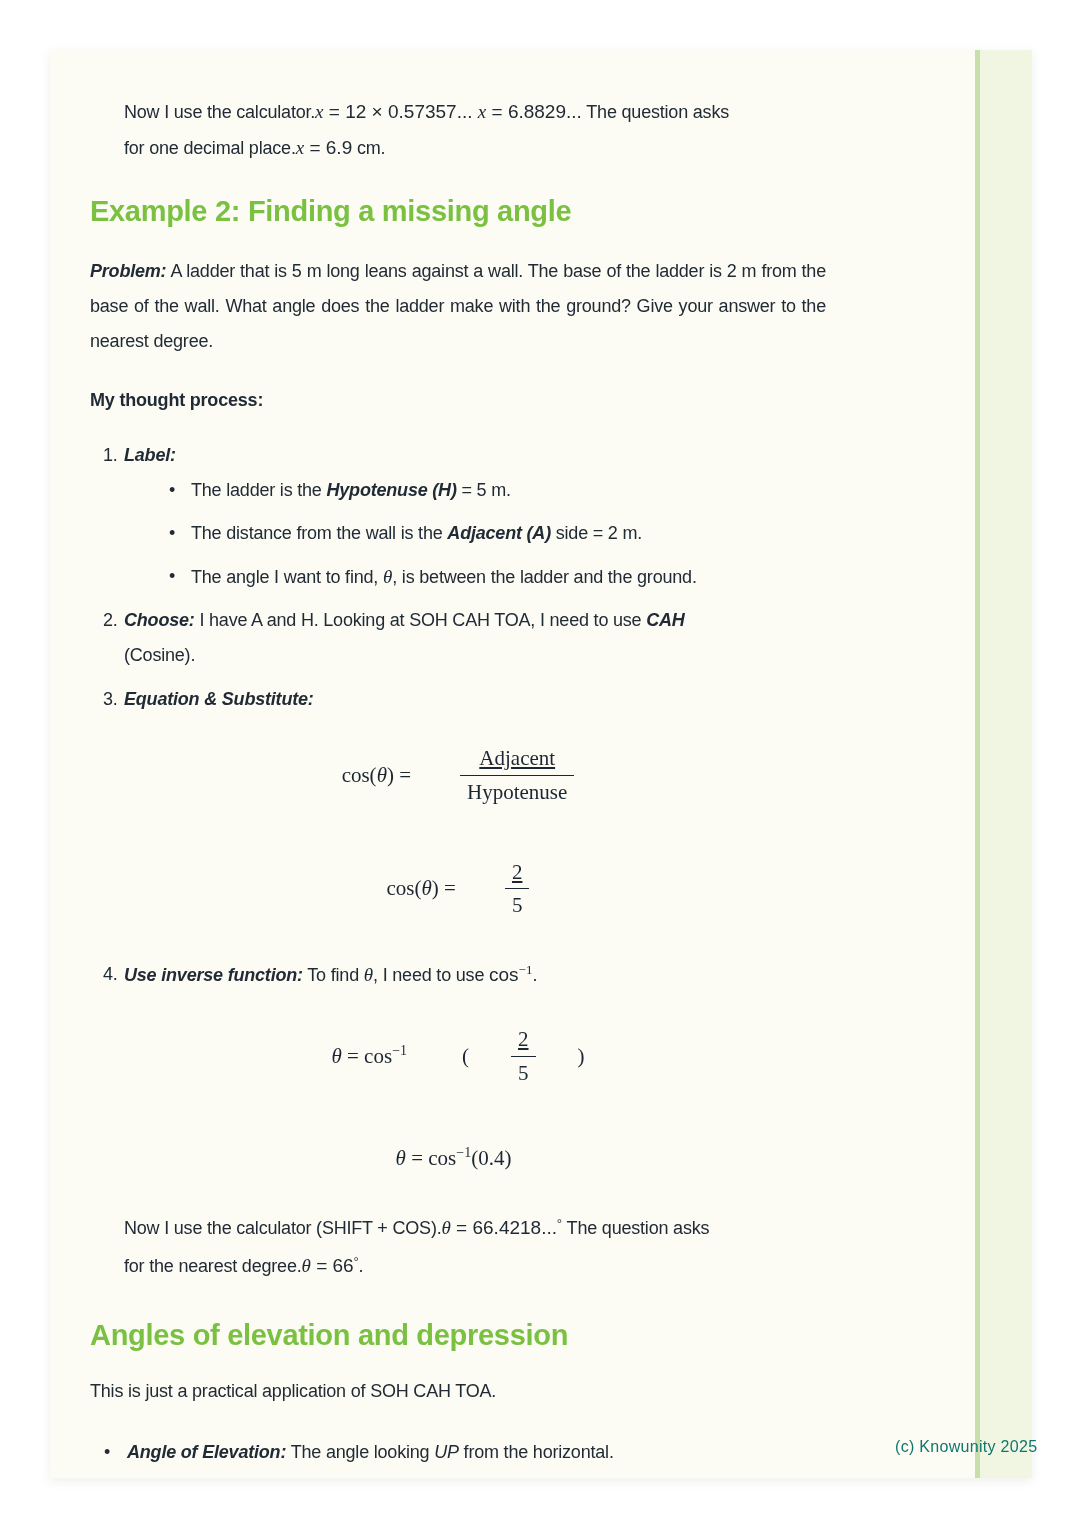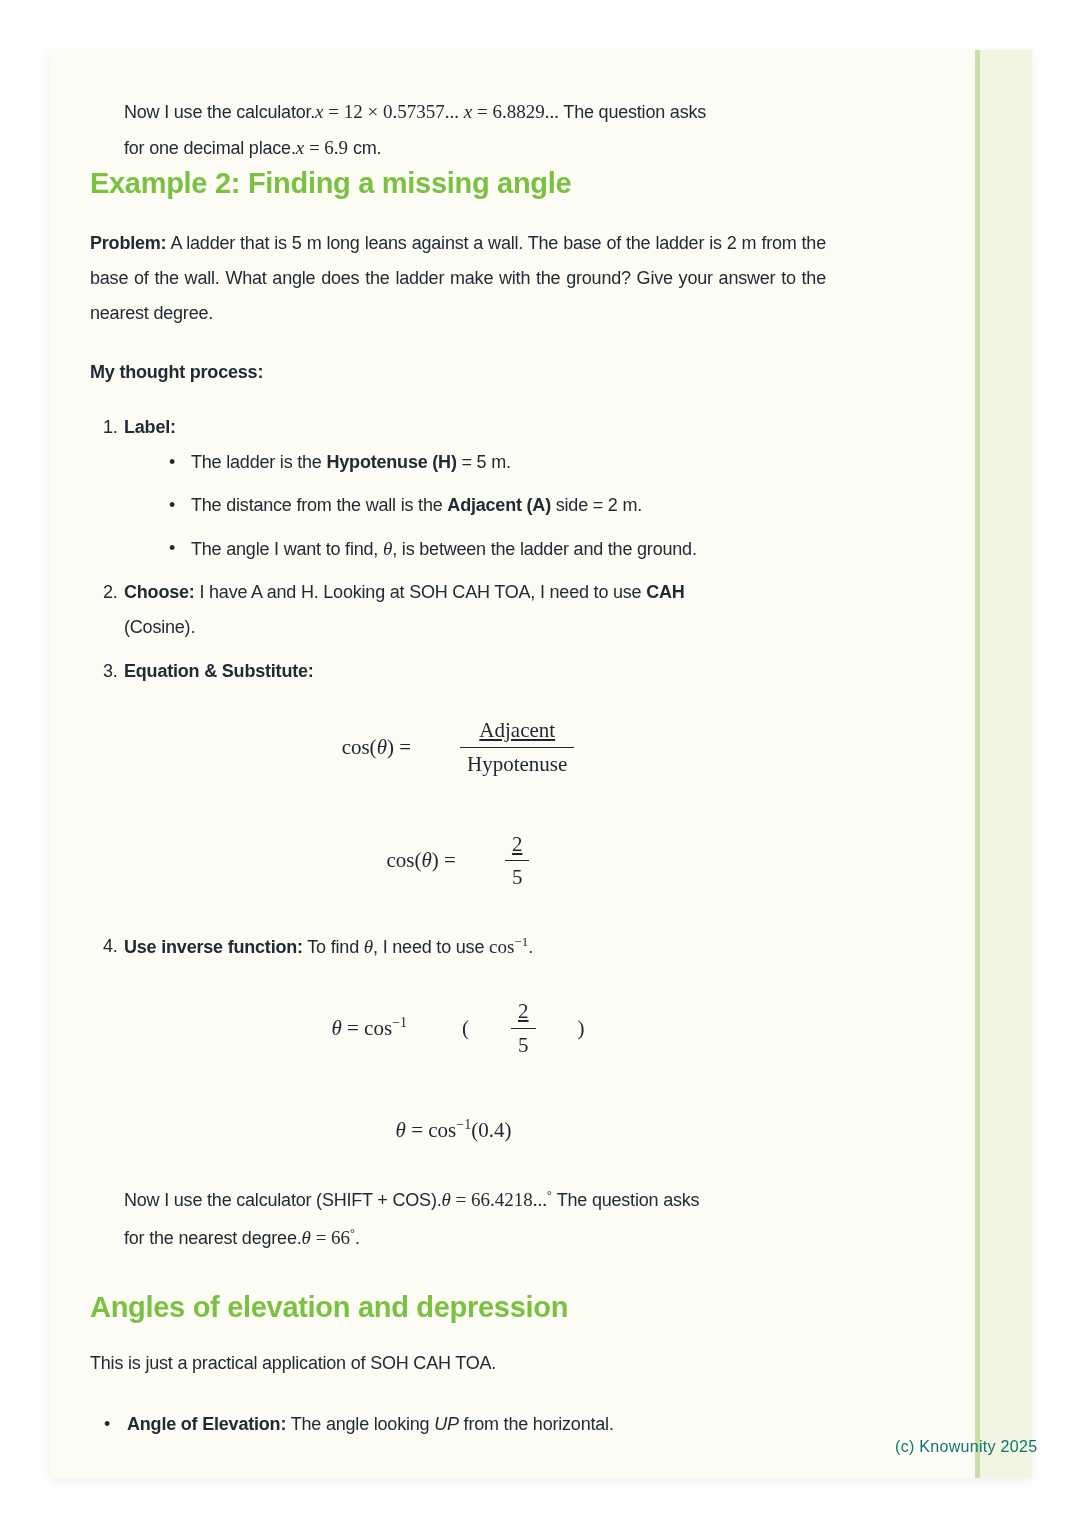--- a/index.html
+++ b/index.html
@@ -25,38 +25,38 @@
     background:#c8dfab;
   }
   .content {
     position:absolute; left:40px; top:0; width:736px;
     padding-top:44px;
   }
   p { margin:0; }
   .body { font-size:18px; line-height:35px; letter-spacing:-0.2px; }
   .indent { padding-left:34px; }
   .justify { text-align:justify; }
-  b, .bold { font-weight:700; }
+  b, .bold { font-weight:700;font-style:italic; }
   .it-sans { font-style:italic; }
 
   .h-green {
     margin:0; color:#7ac142; font-weight:700;
     font-size:29px; line-height:34px; letter-spacing:-0.3px;
   }
-  .h-example { }
+  .h-example { margin-top:28px; }
   .h-elevation { margin-top:32px; }
 
   .p-intro { }
   .p-problem { margin-top:26px; }
   .p-thought { margin-top:24px; font-weight:700; }
   .p-calc { margin-top:40px; }
   .p-apply { margin-top:22px; }
 
   
-  .ms { font-family:Liberation Serif, serif; font-size:19px; letter-spacing:0; }
+  .ms { font-family:Liberation Sans, sans-serif; font-size:19px; letter-spacing:0; }
   .mi { font-family:"Liberation Serif", serif; font-size:19px; font-style:italic; letter-spacing:0; }
   .pow { font-family:"Liberation Serif", serif; font-size:13px; position:relative; top:-7px; letter-spacing:0; }
   .deg { font-family:"Liberation Serif", serif; font-size:12px; position:relative; top:-7px; letter-spacing:0; }
 
   
   .step { position:relative; padding-left:34px; font-size:18px; line-height:35px; letter-spacing:-0.2px; }
   .step .num { position:absolute; left:13px; }
   .step-1 { margin-top:20px; }
   .step-2 { margin-top:0px; }
   .step-3 { margin-top:9px; }

